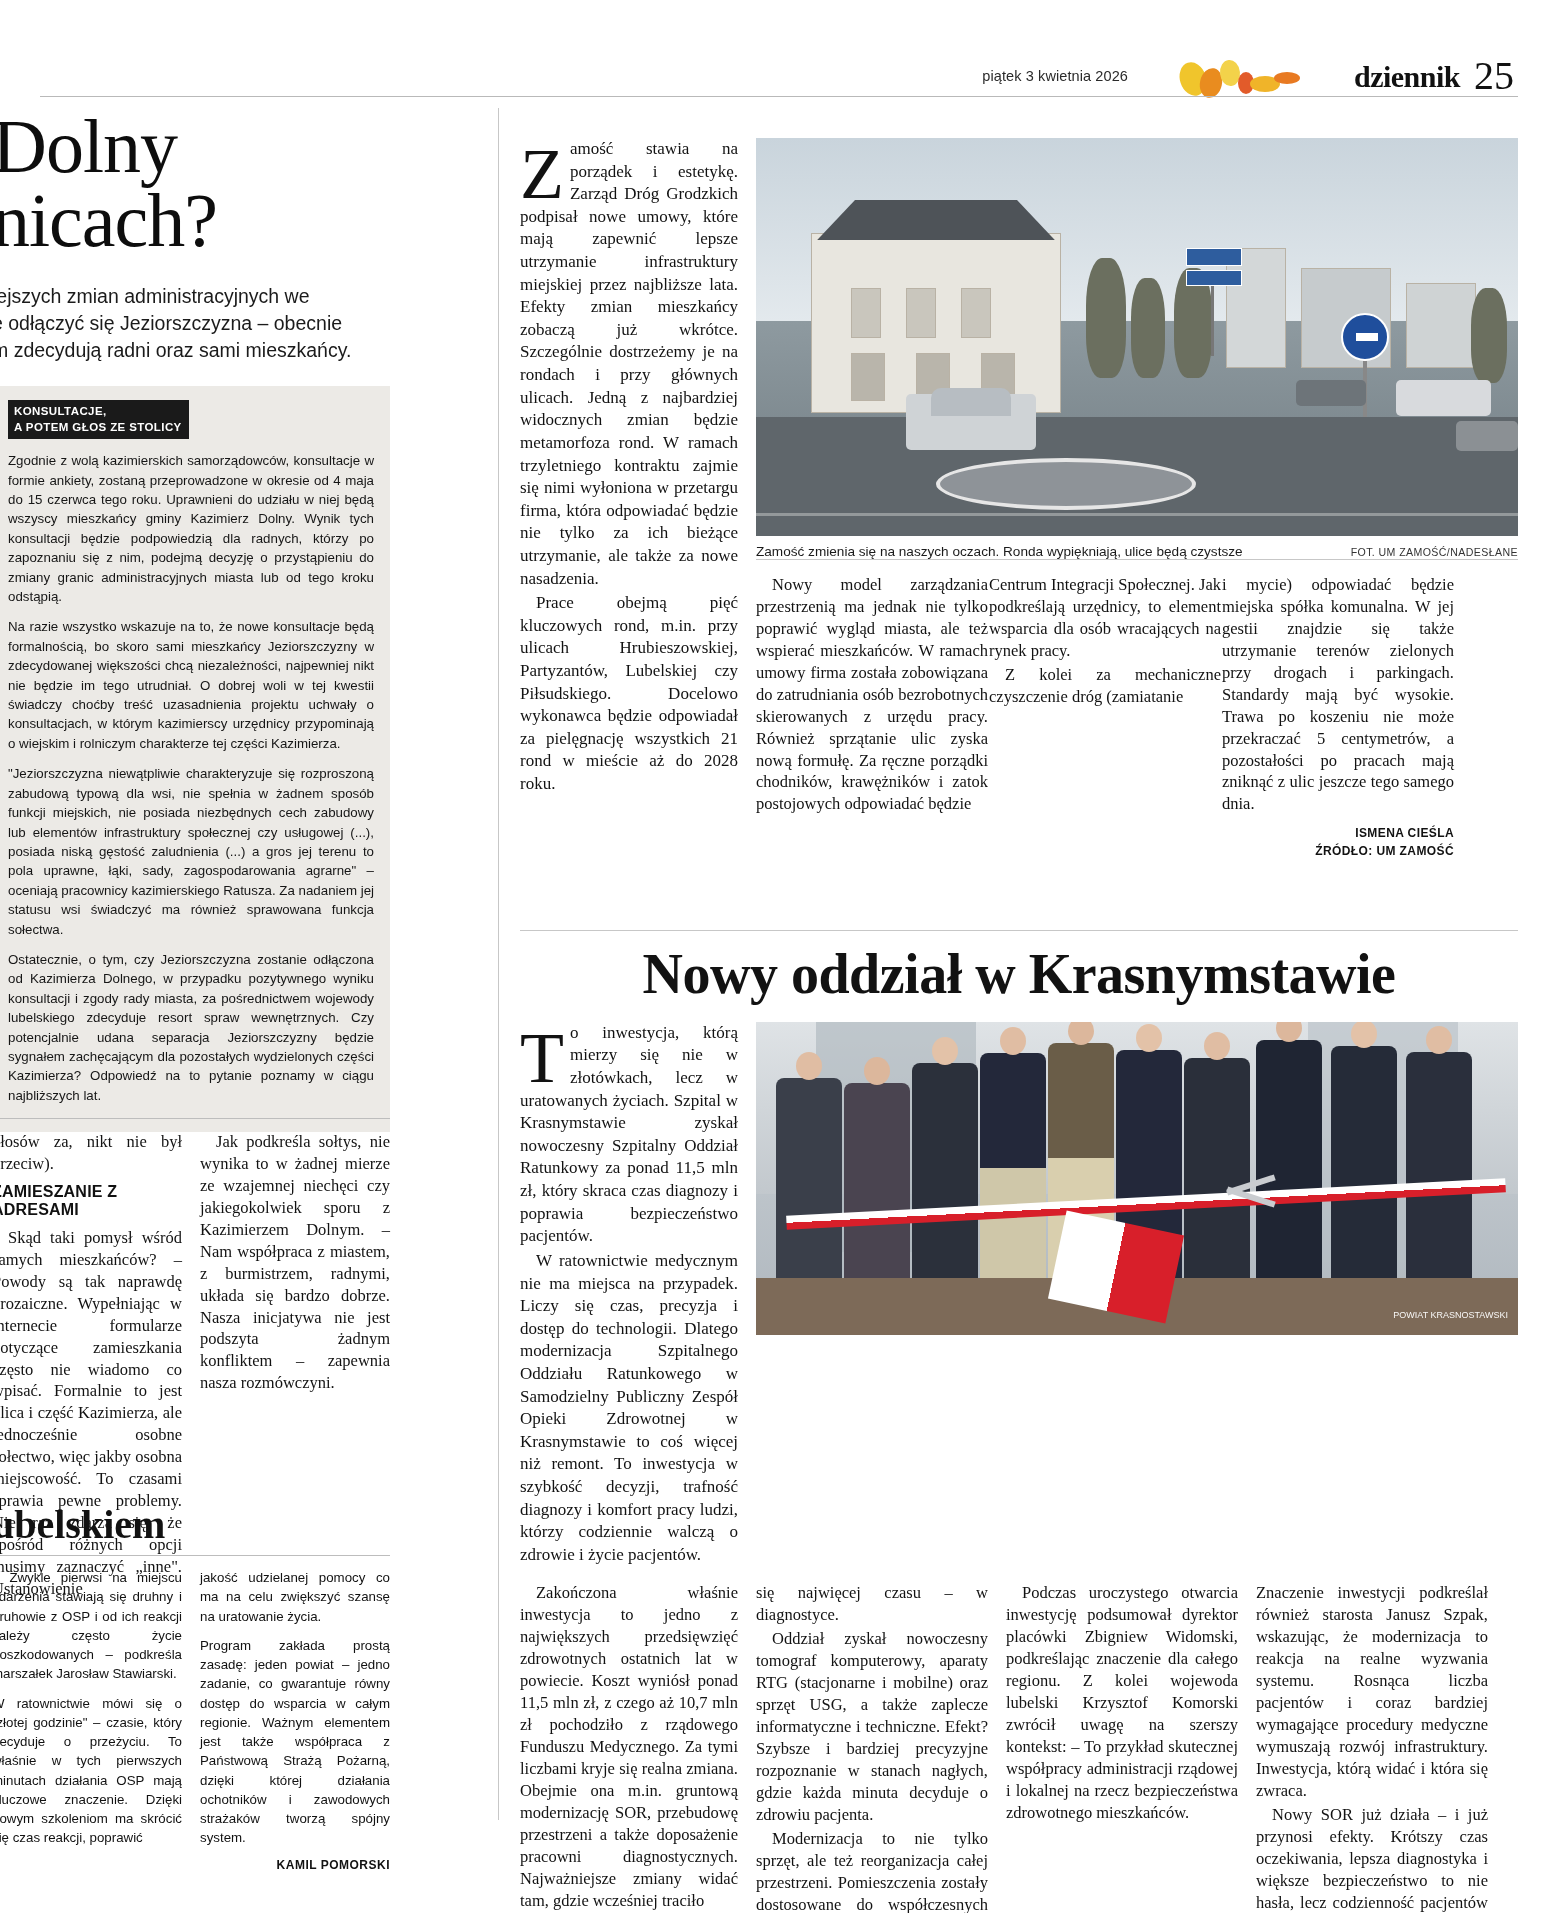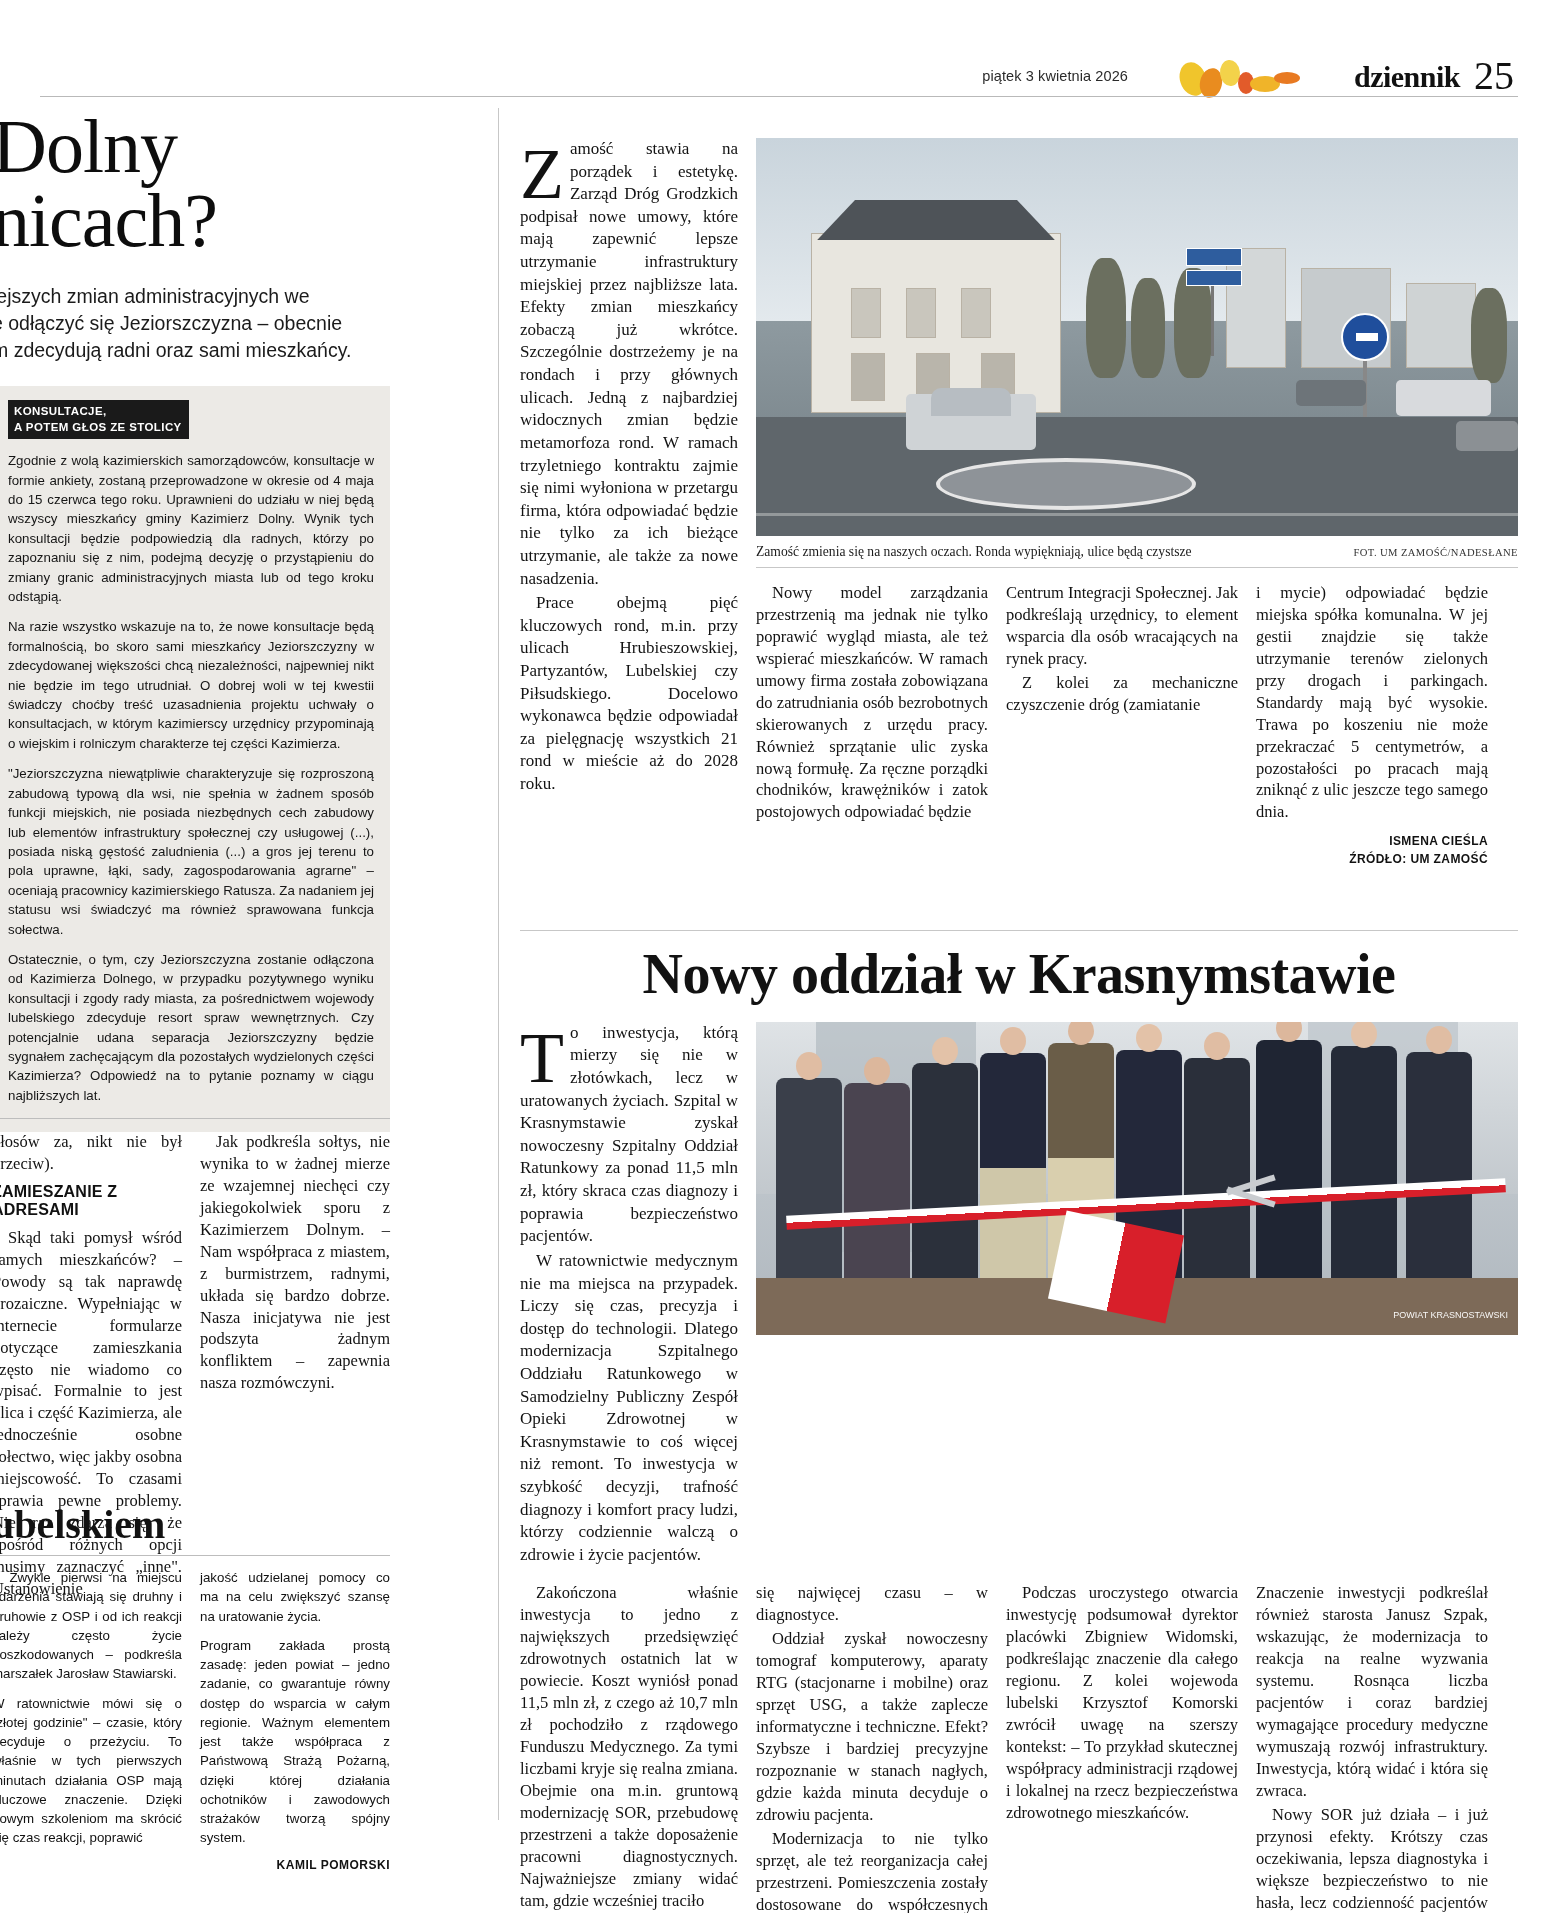--- a/index.html
+++ b/index.html
@@ -192,50 +192,49 @@
   .s1-body { margin-top: 22px; display: flex; gap: 18px; }
   .s1-text { width: 218px; }
   .s1-photo-wrap { width: 762px; }
   .photo {
     width: 100%;
     position: relative;
     overflow: hidden;
     background: #9fb0bb;
   }
   .cap {
-    font-family: Liberation Serif, serif;
+    font-family: Liberation Sans, sans-serif;
     font-size: 13.6px;
     color: #1b1b1b;
     padding-top: 8px;
     display: flex;
     justify-content: space-between;
     align-items: baseline;
     border-bottom: 1px solid #c7c7c7;
-    padding-bottom: 7px;
   }
   .cap .credit {
     font-size: 10.6px;
     letter-spacing: .4px;
     color: #333;
     white-space: nowrap;
     padding-left: 10px;
   }
   .dropcap {
     float: left;
     font-family: "Liberation Serif", serif;
     font-size: 72px;
     line-height: 0.78;
     padding: 6px 6px 0 0;
     margin-top: 2px;
   }
   .just { text-align: justify; }
   .s1-cols {
     margin-top: 14px;
     display: flex;
-    gap: 18px;
+    gap: 1px;
   }
   .s1-cols .c { width: 232px; }
   .s1-cols .c.first { width: 232px; }
   .sig {
     font-family: "Liberation Sans", sans-serif;
     font-weight: bold;
     font-size: 12px;
     text-align: right;
     letter-spacing: .4px;
     line-height: 1.45;

